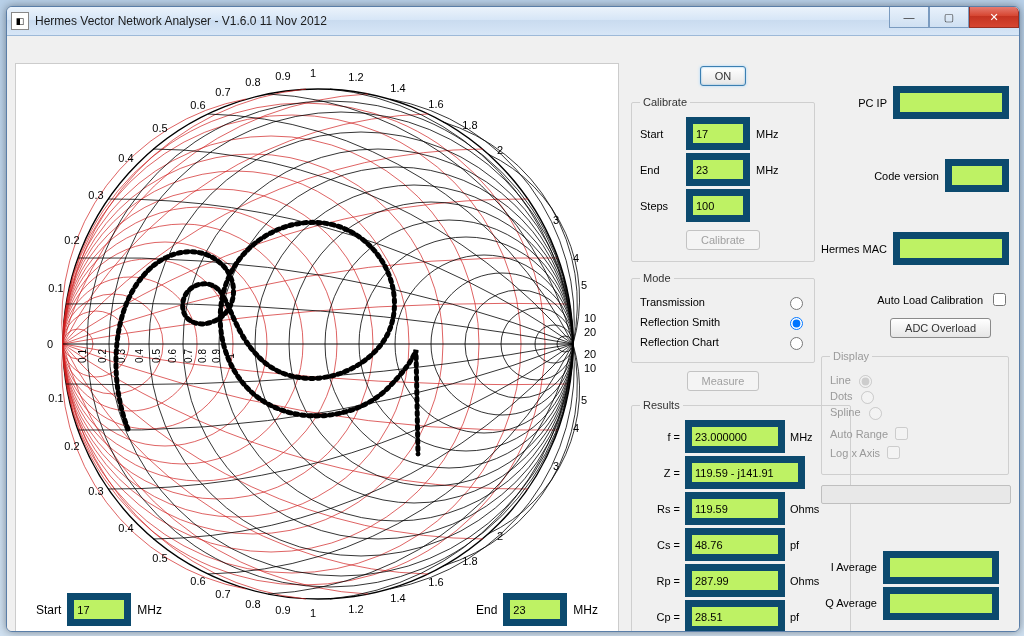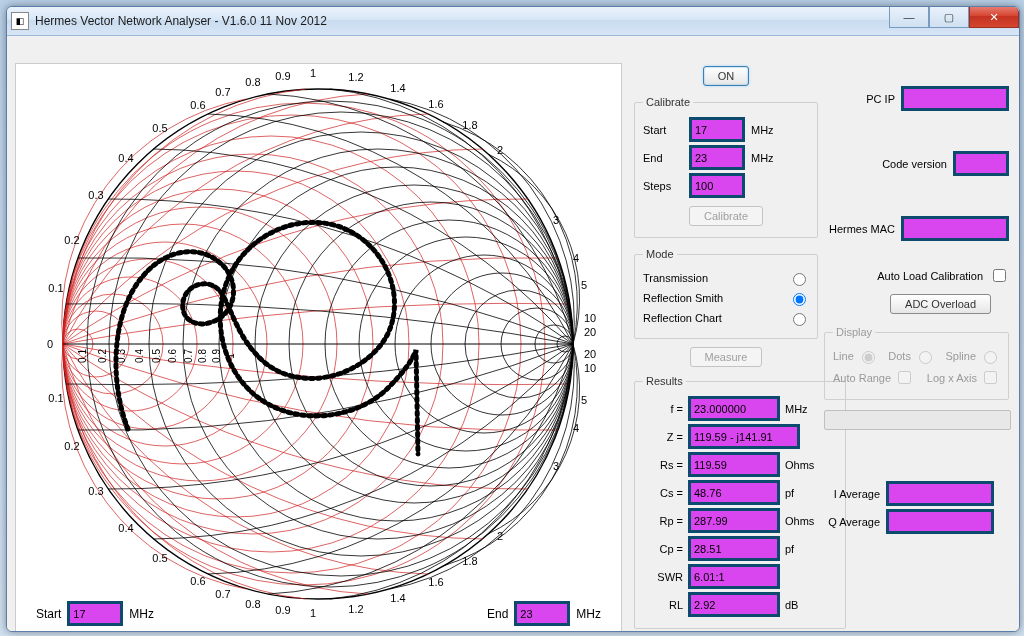--- a/index.html
+++ b/index.html
@@ -150,22 +150,22 @@
     width: 40px;
     text-align: left;
   }
   .row .unit {
     width: 32px;
     font-size: 11px;
   }
   input[type="text"] {
     font-size: 11px;
     padding: 2px 3px;
-    border: 3px solid #0c4a6e;
-    background: #d946ef;
+    border: 7px solid #0c4a6e;
+    background: #bef264;
     height: 15px;
   }
   input[type="text"].w44 { width: 44px; }
   input[type="text"].w96 { width: 96px; }
   button.win7 {
     font-size: 11px;
     padding: 3px 14px;
     background: linear-gradient(to bottom, #ffffff, #e6e6e6);
     border: 1px solid #8a8a8a;
     border-radius: 3px;
@@ -207,20 +207,21 @@
     display: flex;
     align-items: center;
     justify-content: flex-end;
     margin: 5px 0;
     gap: 6px;
   }
   .display-box .opts {
     display: flex;
     justify-content: space-between;
     margin: 4px 0;
+    flex-direction: column;
   }
   .display-box .opts span {
     display: flex;
     align-items: center;
     gap: 3px;
     color: #9a9a9a;
   }
   .display-box legend { color: #9a9a9a; }
   .progress {
     width: 100%;

